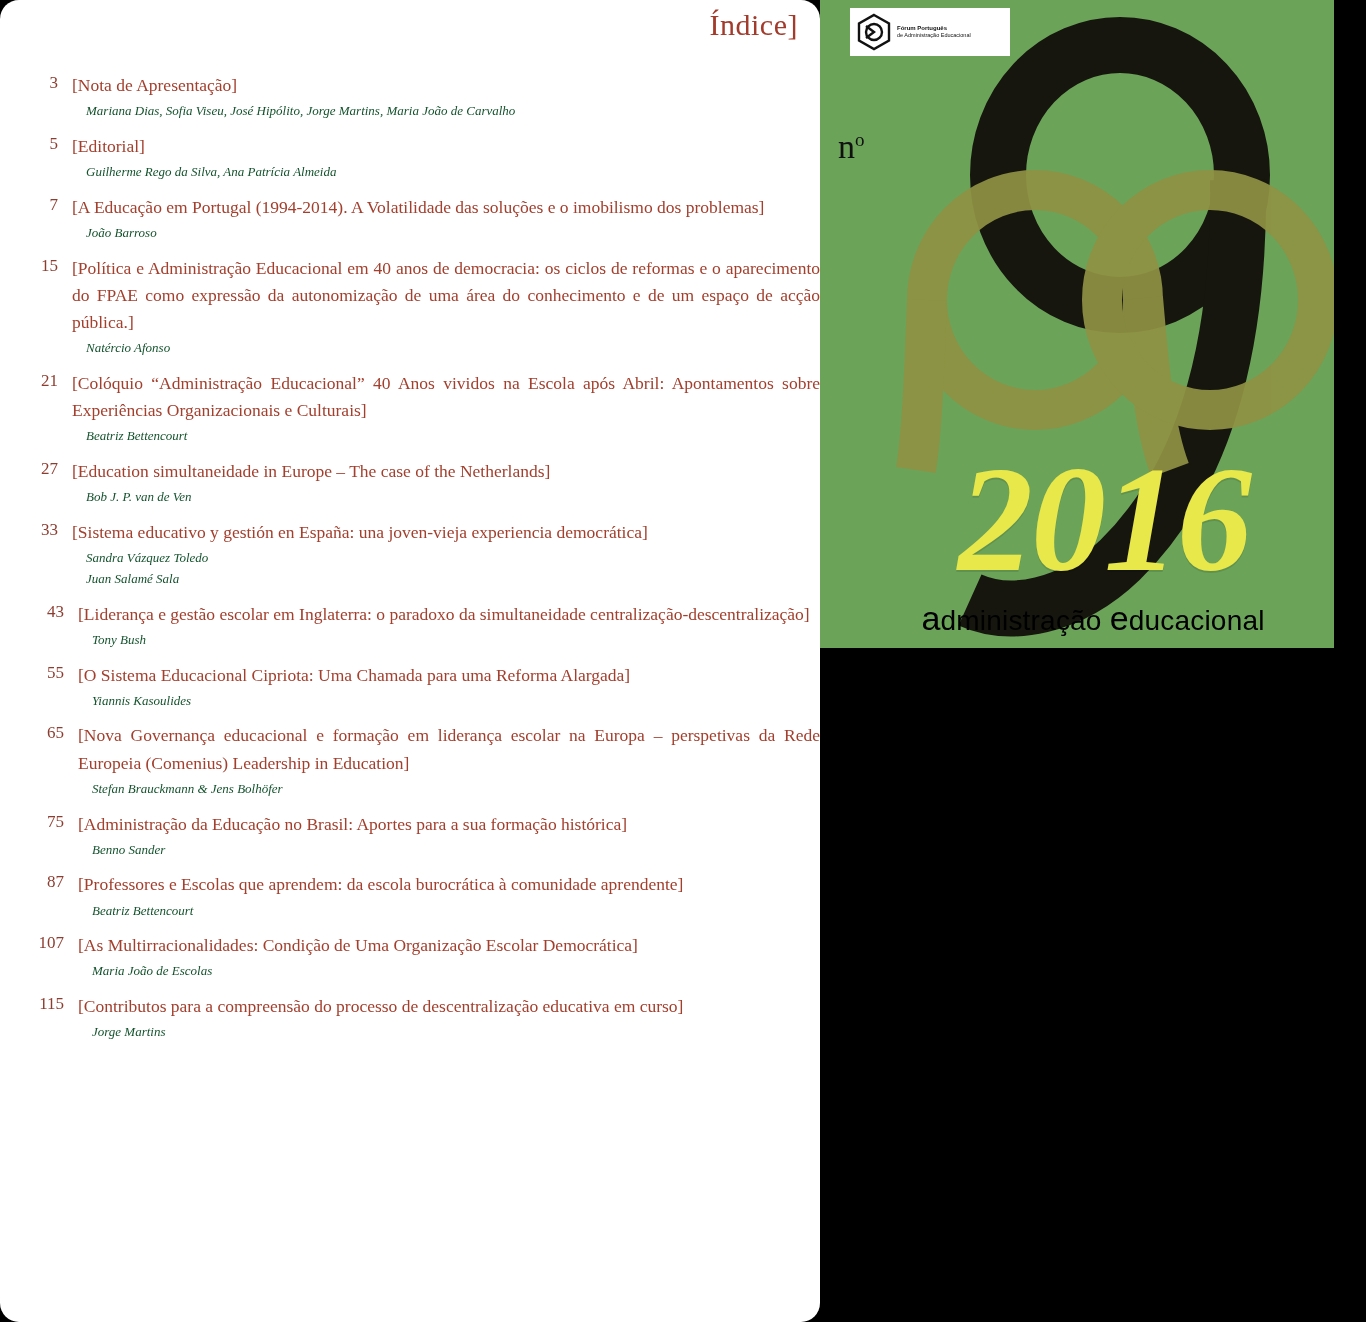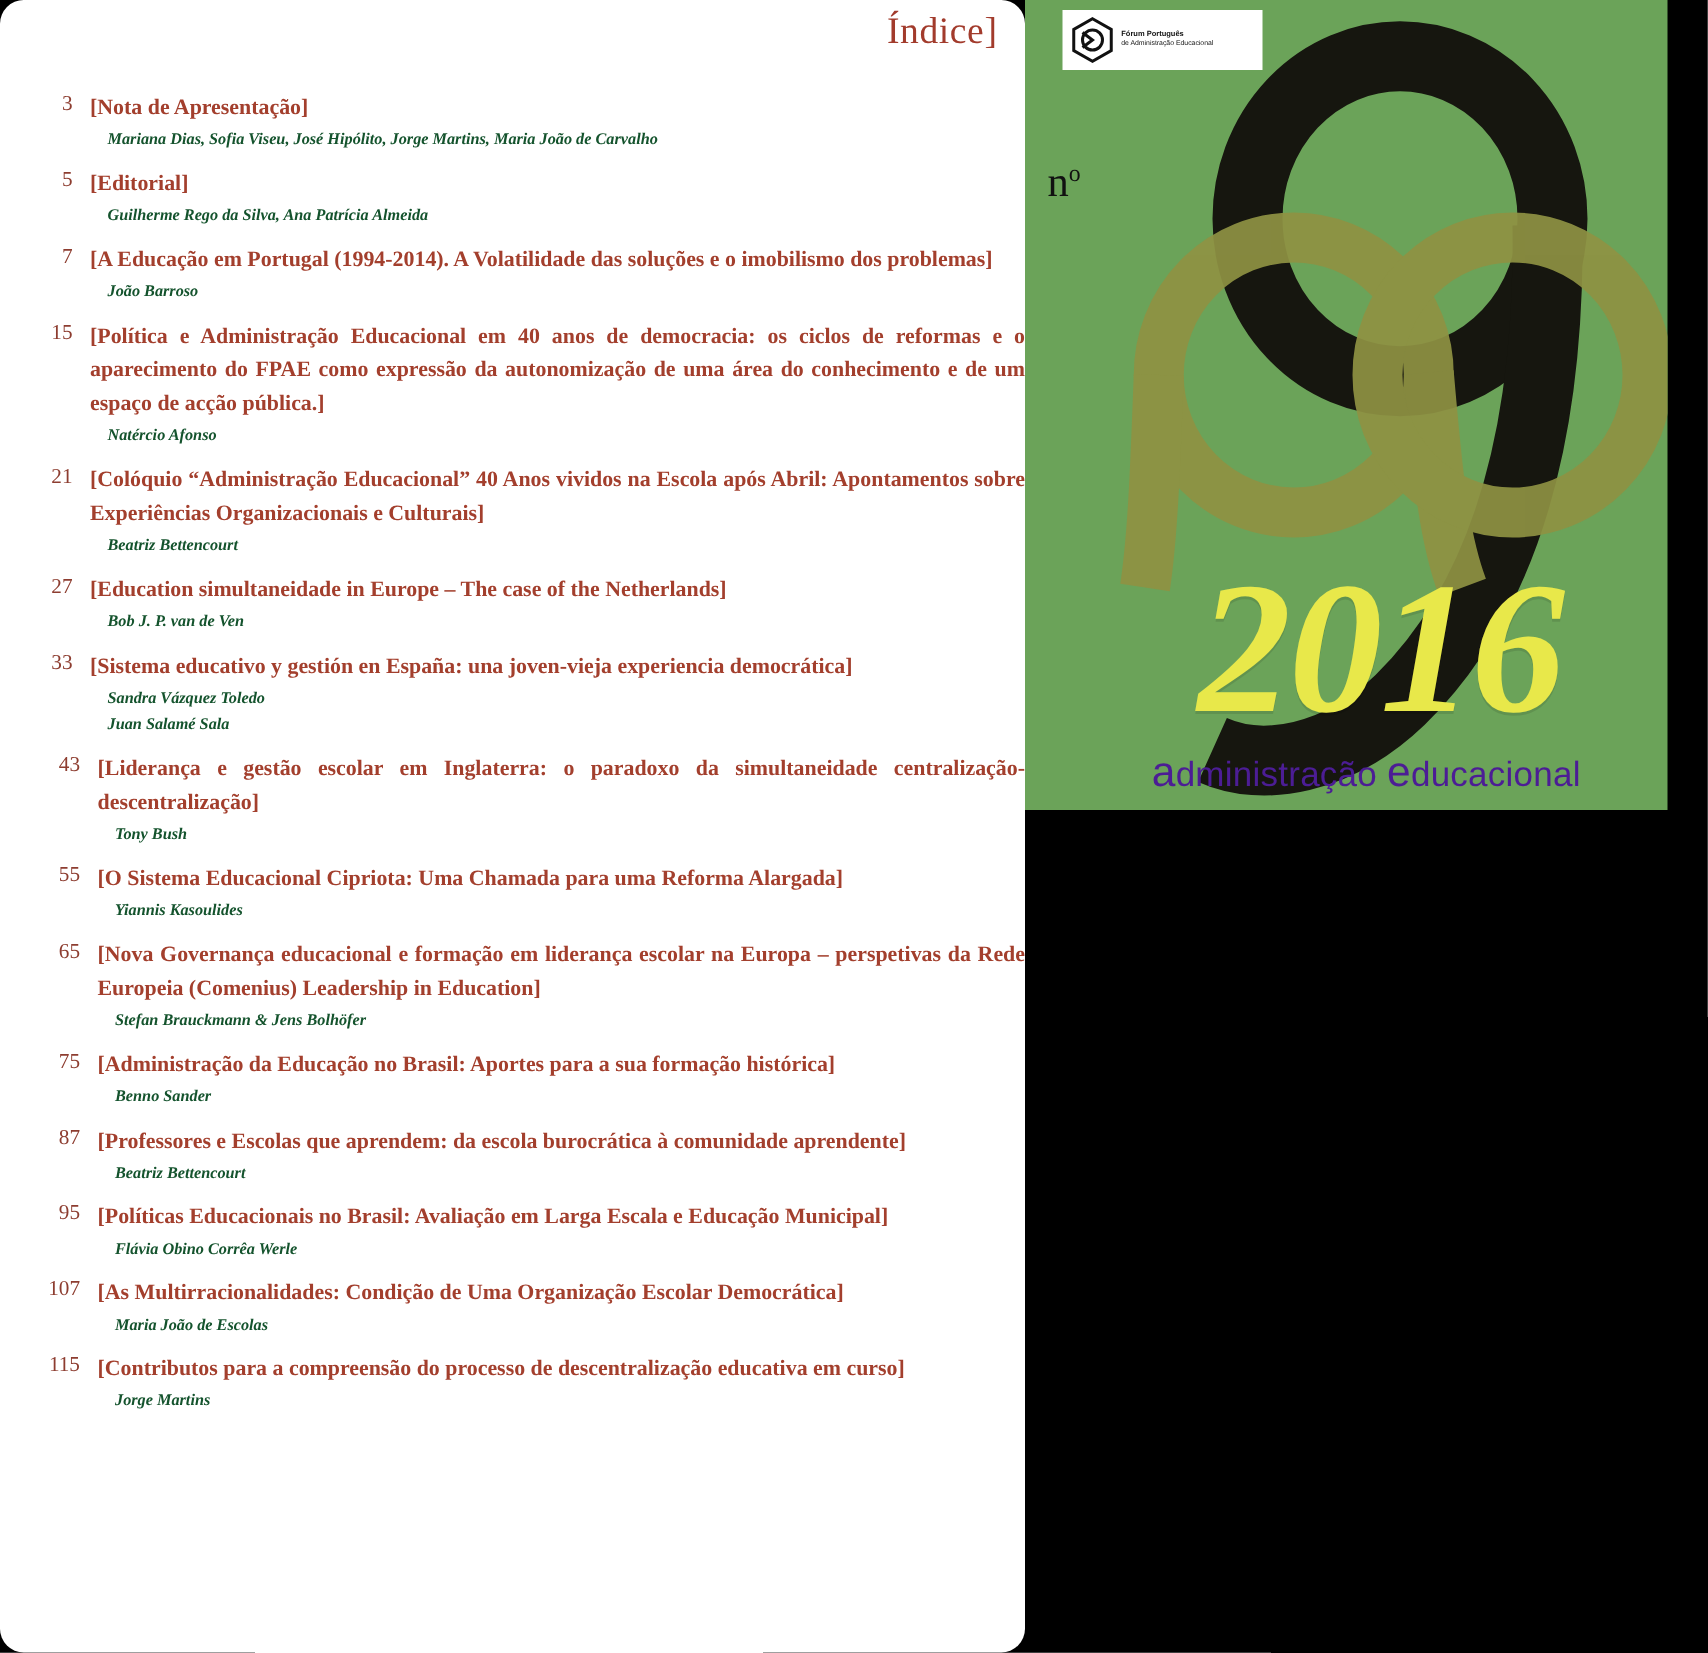--- a/index.html
+++ b/index.html
@@ -56,21 +56,20 @@
     text-align: right;
     font-size: 17px;
     color: #8d3d30;
     padding-top: 1px;
     font-family: "Liberation Serif", serif;
   }
 
   .toc-body {
     flex: 1;
     padding-left: 14px;
-    font-weight: bold;
   }
 
   .toc-title {
     font-size: 17.5px;
     color: #a33f2d;
     line-height: 1.55;
     text-align: justify;
     font-family: "Liberation Serif", serif;
   }
 
@@ -162,21 +161,21 @@
     text-shadow: 0 2px 0 rgba(0,0,0,0.10);
     margin-top: 48px;
   }
 
   #cover-caption {
     position: absolute;
     left: 0;
     bottom: 10px;
     width: 546px;
     text-align: center;
-    color: #4c1d95;
+    color: #000000;
     font-size: 28px;
     font-family: "Liberation Sans", sans-serif;
     letter-spacing: 0.2px;
   }
   #cover-caption .big { font-size: 34px; }
 </style>
 </head>
 <body>
 
 <div id="index-panel">
@@ -299,29 +298,20 @@
     <div class="toc-entry shift">
       <div class="toc-page">87</div>
       <div class="toc-body">
         <div class="toc-title">[Professores e Escolas que aprendem: da escola burocrática à comunidade aprendente]</div>
         <div class="toc-authors">
           <div class="toc-author">Beatriz Bettencourt</div>
         </div>
       </div>
     </div>
 
-    <div class="toc-entry shift">
-      <div class="toc-page">95</div>
-      <div class="toc-body">
-        <div class="toc-title">[Políticas Educacionais no Brasil: Avaliação em Larga Escala e Educação Municipal]</div>
-        <div class="toc-authors">
-          <div class="toc-author">Flávia Obino Corrêa Werle</div>
-        </div>
-      </div>
-    </div>
 
     <div class="toc-entry shift">
       <div class="toc-page">107</div>
       <div class="toc-body">
         <div class="toc-title">[As Multirracionalidades: Condição de Uma Organização Escolar Democrática]</div>
         <div class="toc-authors">
           <div class="toc-author">Maria João de Escolas</div>
         </div>
       </div>
     </div>

